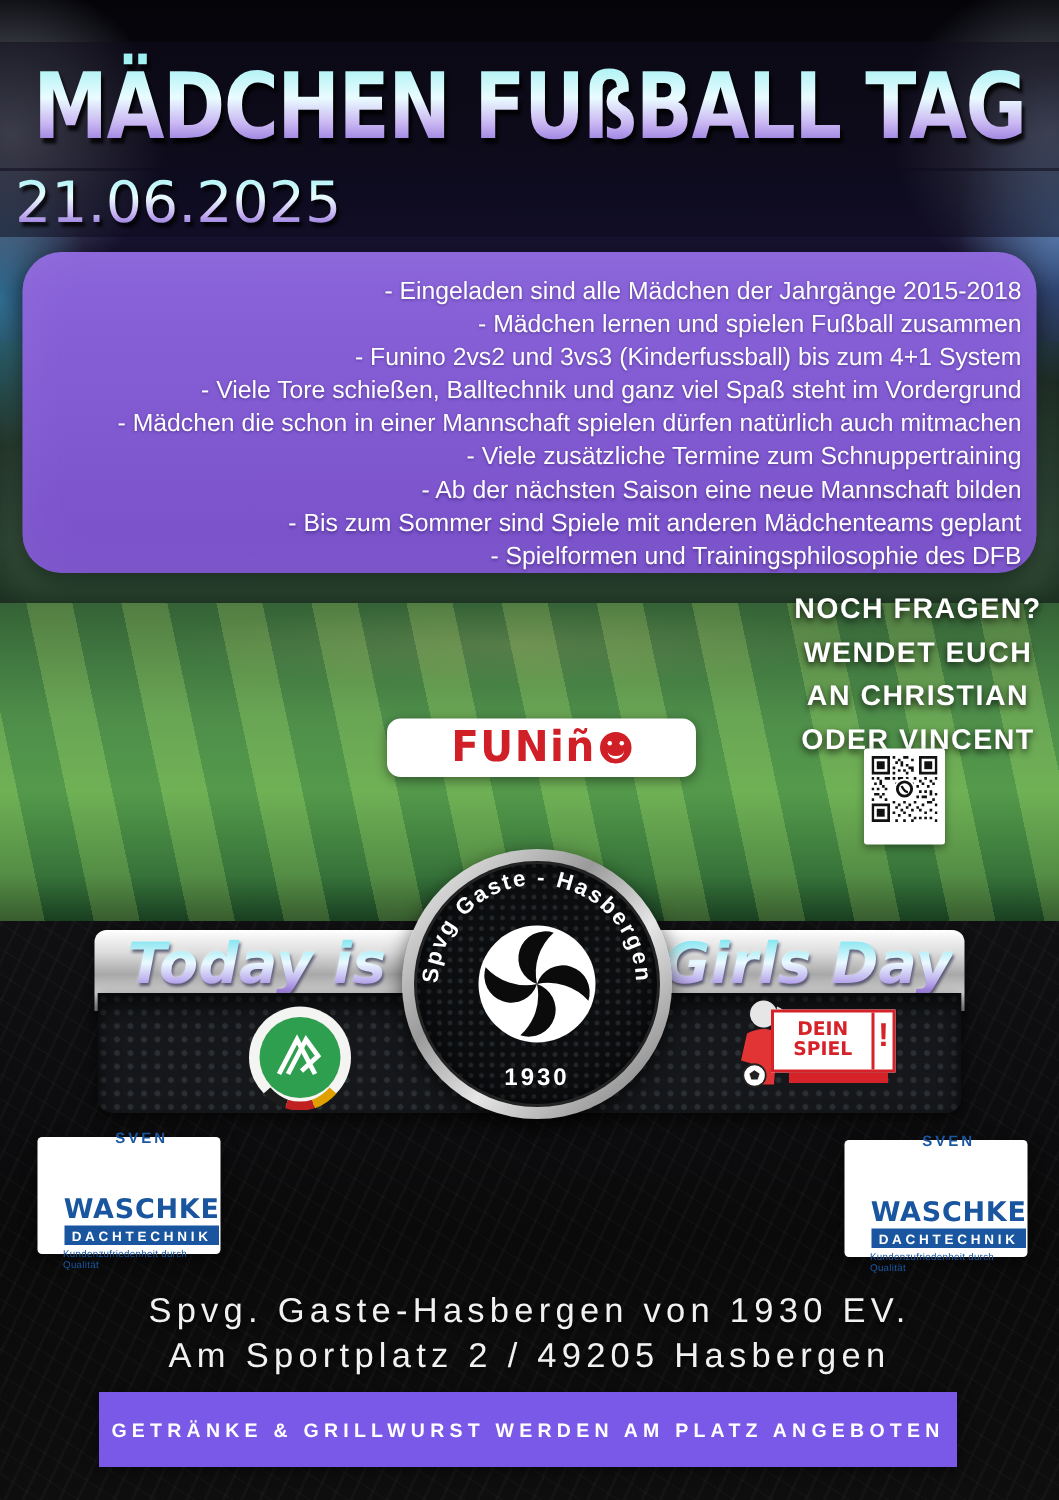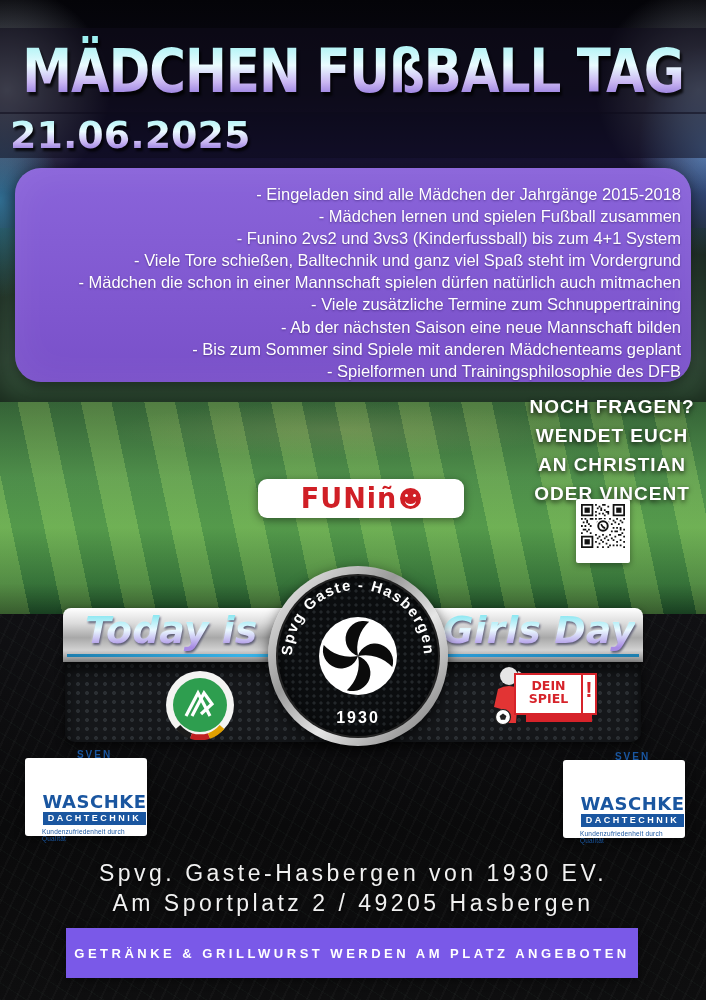--- a/index.html
+++ b/index.html
@@ -34,21 +34,21 @@
   
   .band-title{left:0;right:0;top:28px;height:86px;background:rgba(16,12,30,.55);
       display:flex;align-items:center;justify-content:center;}
   .grad-text{background:linear-gradient(180deg,#9ef0f2 5%,#eafcff 42%,#c9b6f2 66%,#7a5cd2 95%);
       -webkit-background-clip:text;background-clip:text;color:transparent;
       filter:drop-shadow(2px 3px 1px rgba(0,0,0,.8));}
   .title{font-family:"DejaVu Sans",sans-serif;font-weight:900;font-size:50px;
       letter-spacing:-1px;white-space:nowrap;transform:scaleY(1.22);}
   .band-date{left:0;right:0;top:112px;height:46px;background:rgba(12,10,26,.5);
       display:flex;align-items:center;justify-content:space-between;padding:0 10px;box-sizing:border-box;}
-  .datetime{font-family:"DejaVu Sans",sans-serif;font-weight:700;font-size:38px;white-space:nowrap;}
+  .datetime{font-family:"DejaVu Sans",sans-serif;font-weight:400;font-size:38px;white-space:nowrap;}
 
   
   .info-box{left:15px;top:168px;width:676px;height:214px;border-radius:26px;
       background:linear-gradient(180deg,#8a64da,#7950c9);
       box-shadow:inset 0 0 40px rgba(255,255,255,.07),0 4px 14px rgba(0,0,0,.45);
       padding:15px 10px 0 28px;box-sizing:border-box;overflow:hidden;}
   .info-line{color:#fff;font-size:16.5px;line-height:22.1px;white-space:nowrap;
       text-shadow:0 1px 2px rgba(40,20,90,.5);text-align:right;}
 
   
@@ -68,21 +68,21 @@
   .smiley::after{content:"";position:absolute;left:5px;top:9px;width:11px;height:7px;
       border-bottom:2.5px solid #fff;border-radius:0 0 10px 10px;}
 
   
   .qr{left:576px;top:499px;width:54px;height:64px;background:#fff;border-radius:2px;
       display:flex;align-items:flex-start;justify-content:center;padding-top:5px;box-sizing:border-box;
       box-shadow:0 2px 6px rgba(0,0,0,.4);}
 
   
   .plate{left:63px;top:608px;width:580px;height:134px;}
-  .plate-top{position:absolute;left:0;right:0;top:0;height:54px;border-radius:8px 8px 0 0;
+  .plate-top{position:absolute;left:0;right:0;top:12px;height:54px;border-radius:8px 8px 0 0;
       background:linear-gradient(180deg,#ffffff,#dcdcdc 28%,#a8a8a8 55%,#d2d2d2 78%,#8a8a8a);
       box-shadow:0 2px 6px rgba(0,0,0,.55);}
   .blue-line{position:absolute;left:4px;right:4px;bottom:5px;height:3px;
       background:linear-gradient(90deg,#1d7fb0,#37b3e8 30%,#2a9ad4 70%,#1d7fb0);}
   .plate-bottom{position:absolute;left:2px;right:2px;top:54px;height:80px;border-radius:0 0 10px 10px;
       background-color:#15171a;
       background-image:radial-gradient(circle at 4px 4px,#2b2f33 1.6px,rgba(0,0,0,0) 2.3px);
       background-size:9px 9px;
       box-shadow:inset 0 8px 14px rgba(0,0,0,.7),0 4px 10px rgba(0,0,0,.6);}
   .banner-word{position:absolute;top:0;font-family:"DejaVu Sans",sans-serif;
@@ -110,21 +110,21 @@
       border:2.5px solid #d6232a;box-sizing:border-box;display:flex;}
   .ds-text{flex:1;text-align:center;color:#d6232a;font-family:"DejaVu Sans",sans-serif;
       font-weight:900;font-size:12.5px;line-height:13px;padding-top:4px;}
   .ds-bang{width:12px;border-left:2.5px solid #d6232a;color:#d6232a;font-weight:900;
       font-size:22px;line-height:30px;text-align:center;}
   .ds-strip{position:absolute;left:32px;top:50px;width:66px;height:7px;background:#d6232a;}
 
   
   .sponsor{width:122px;height:78px;background:#fff;border-radius:3px;
       box-shadow:0 3px 10px rgba(0,0,0,.5);display:flex;flex-direction:column;
-      align-items:center;justify-content:center;padding-top:2px;box-sizing:border-box;padding-left:17px;}
+      align-items:center;justify-content:space-between;padding-top:2px;box-sizing:border-box;padding-left:17px;}
   .sp-left{left:25px;top:758px;} .sp-right{left:563px;top:760px;}
   .sp-sven{color:#1a56a0;font-weight:700;font-size:10px;letter-spacing:2px;margin-top:-6px;}
   .sp-waschke{color:#1a56a0;font-family:"DejaVu Sans",sans-serif;font-weight:900;
       font-size:18px;letter-spacing:.5px;line-height:19px;margin-top:32px;}
   .sp-bar{background:#1a56a0;color:#fff;font-weight:700;font-size:9px;letter-spacing:2.5px;
       padding:1.5px 5px;margin-top:1px;}
   .sp-tag{color:#1a56a0;font-size:6.5px;margin-top:3px;letter-spacing:.2px;}
 
   
   .address{left:0;right:0;top:858px;text-align:center;color:#f1f1f1;

